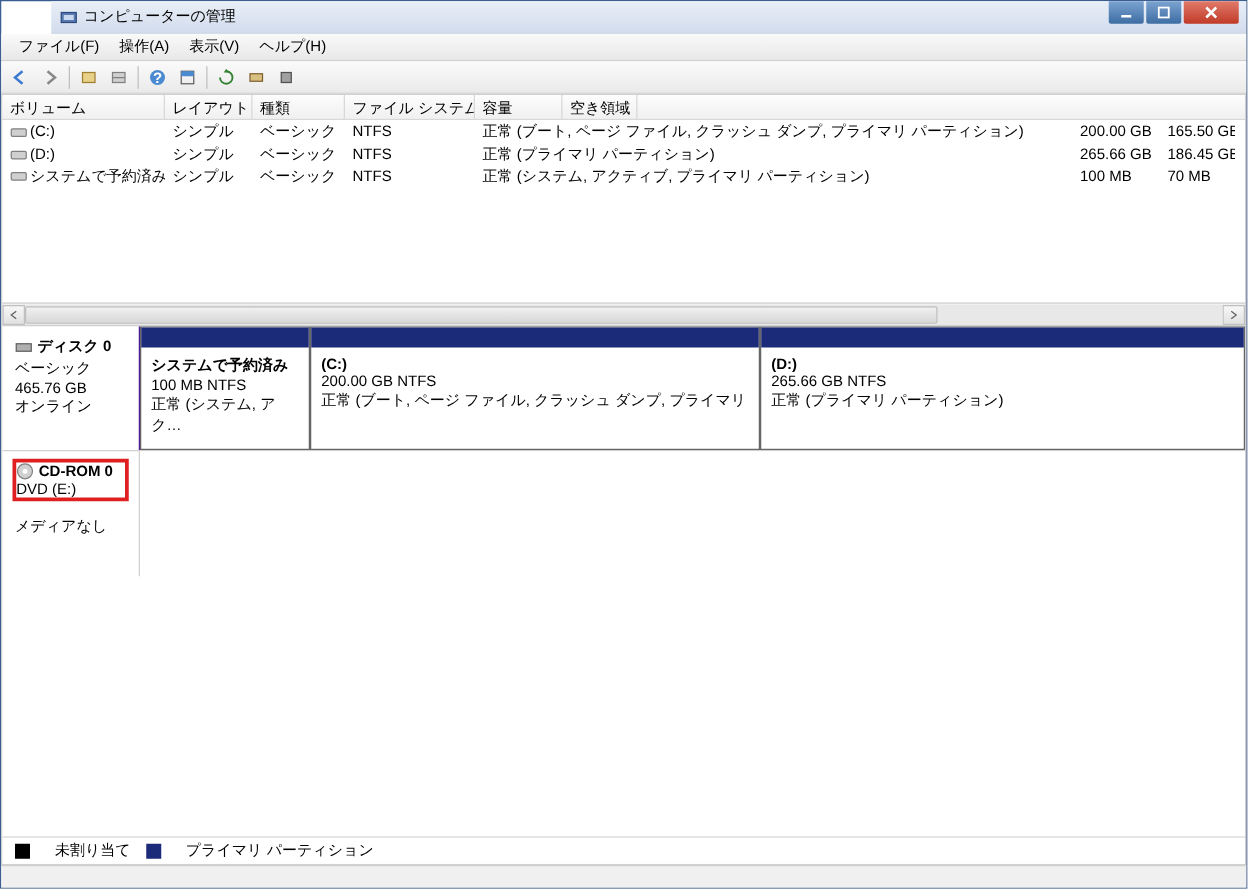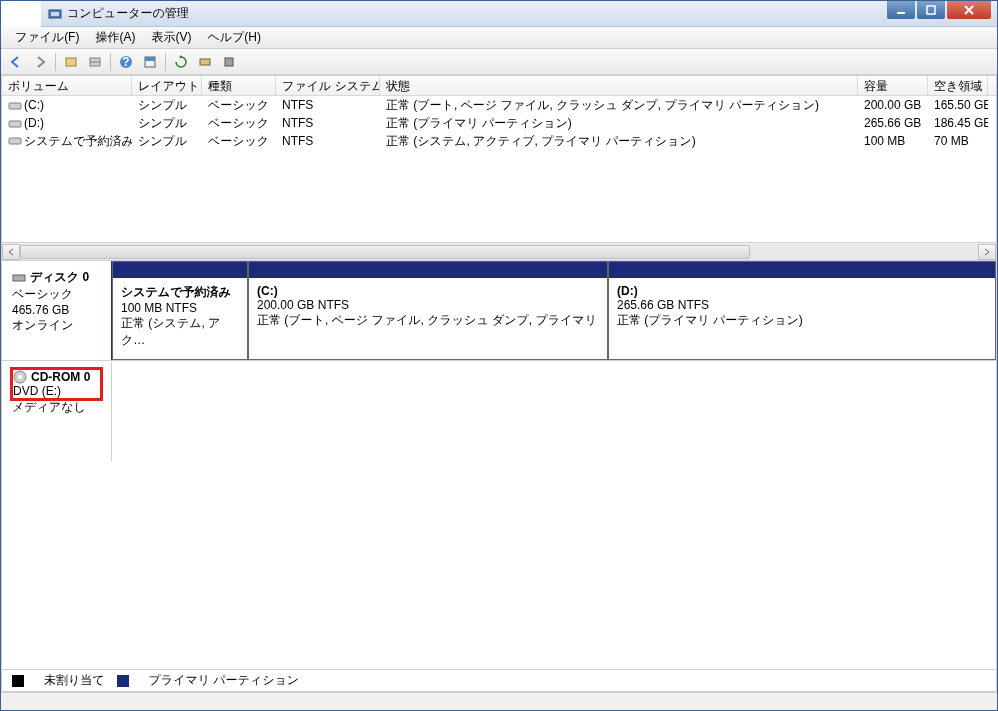--- a/index.html
+++ b/index.html
@@ -163,21 +163,20 @@
       </div>
   </div>
 
   <div class="main-area">
 
     <div class="vol-header">
       <div class="vol-header-cell col-vol">ボリューム</div>
       <div class="vol-header-cell col-layout">レイアウト</div>
       <div class="vol-header-cell col-type">種類</div>
       <div class="vol-header-cell col-fs">ファイル システム</div>
-      <div class="vol-header-cell col-status">状態</div>
       <div class="vol-header-cell col-capacity">容量</div>
       <div class="vol-header-cell col-free">空き領域</div>
     </div>
 
     <div class="vol-list">
       <div class="vol-row">
         <div class="vol-cell col-vol"><span class="drive-icon"><svg width="14" height="12">
                 <rect x="1" y="3" width="12" height="6" rx="1" fill="#d0d0d0" stroke="#808080"></rect>
               </svg></span><span>(C:)</span></div>
         <div class="vol-cell col-layout">シンプル</div>
@@ -278,21 +277,21 @@
                 <span>
                   <svg width="14" height="14">
                     <circle cx="7" cy="7" r="6" fill="#d0d0d0" stroke="#808080"></circle>
                     <circle cx="7" cy="7" r="2" fill="#fff"></circle>
                   </svg>
                 </span>
                 <span>CD-ROM 0</span>
               </div>
             <div>DVD (E:)</div>
           </div>
-          <div style="">メディアなし</div>
+          <div style="margin-top:14px">メディアなし</div>
         </div>
         <div class="disk-parts" style="background:#fff;"></div>
       </div>
 
     </div>
 
     <div class="legend">
       <div class="legend-item">
         <div class="legend-box" style="background:#000"></div>
         <span>未割り当て</span>

